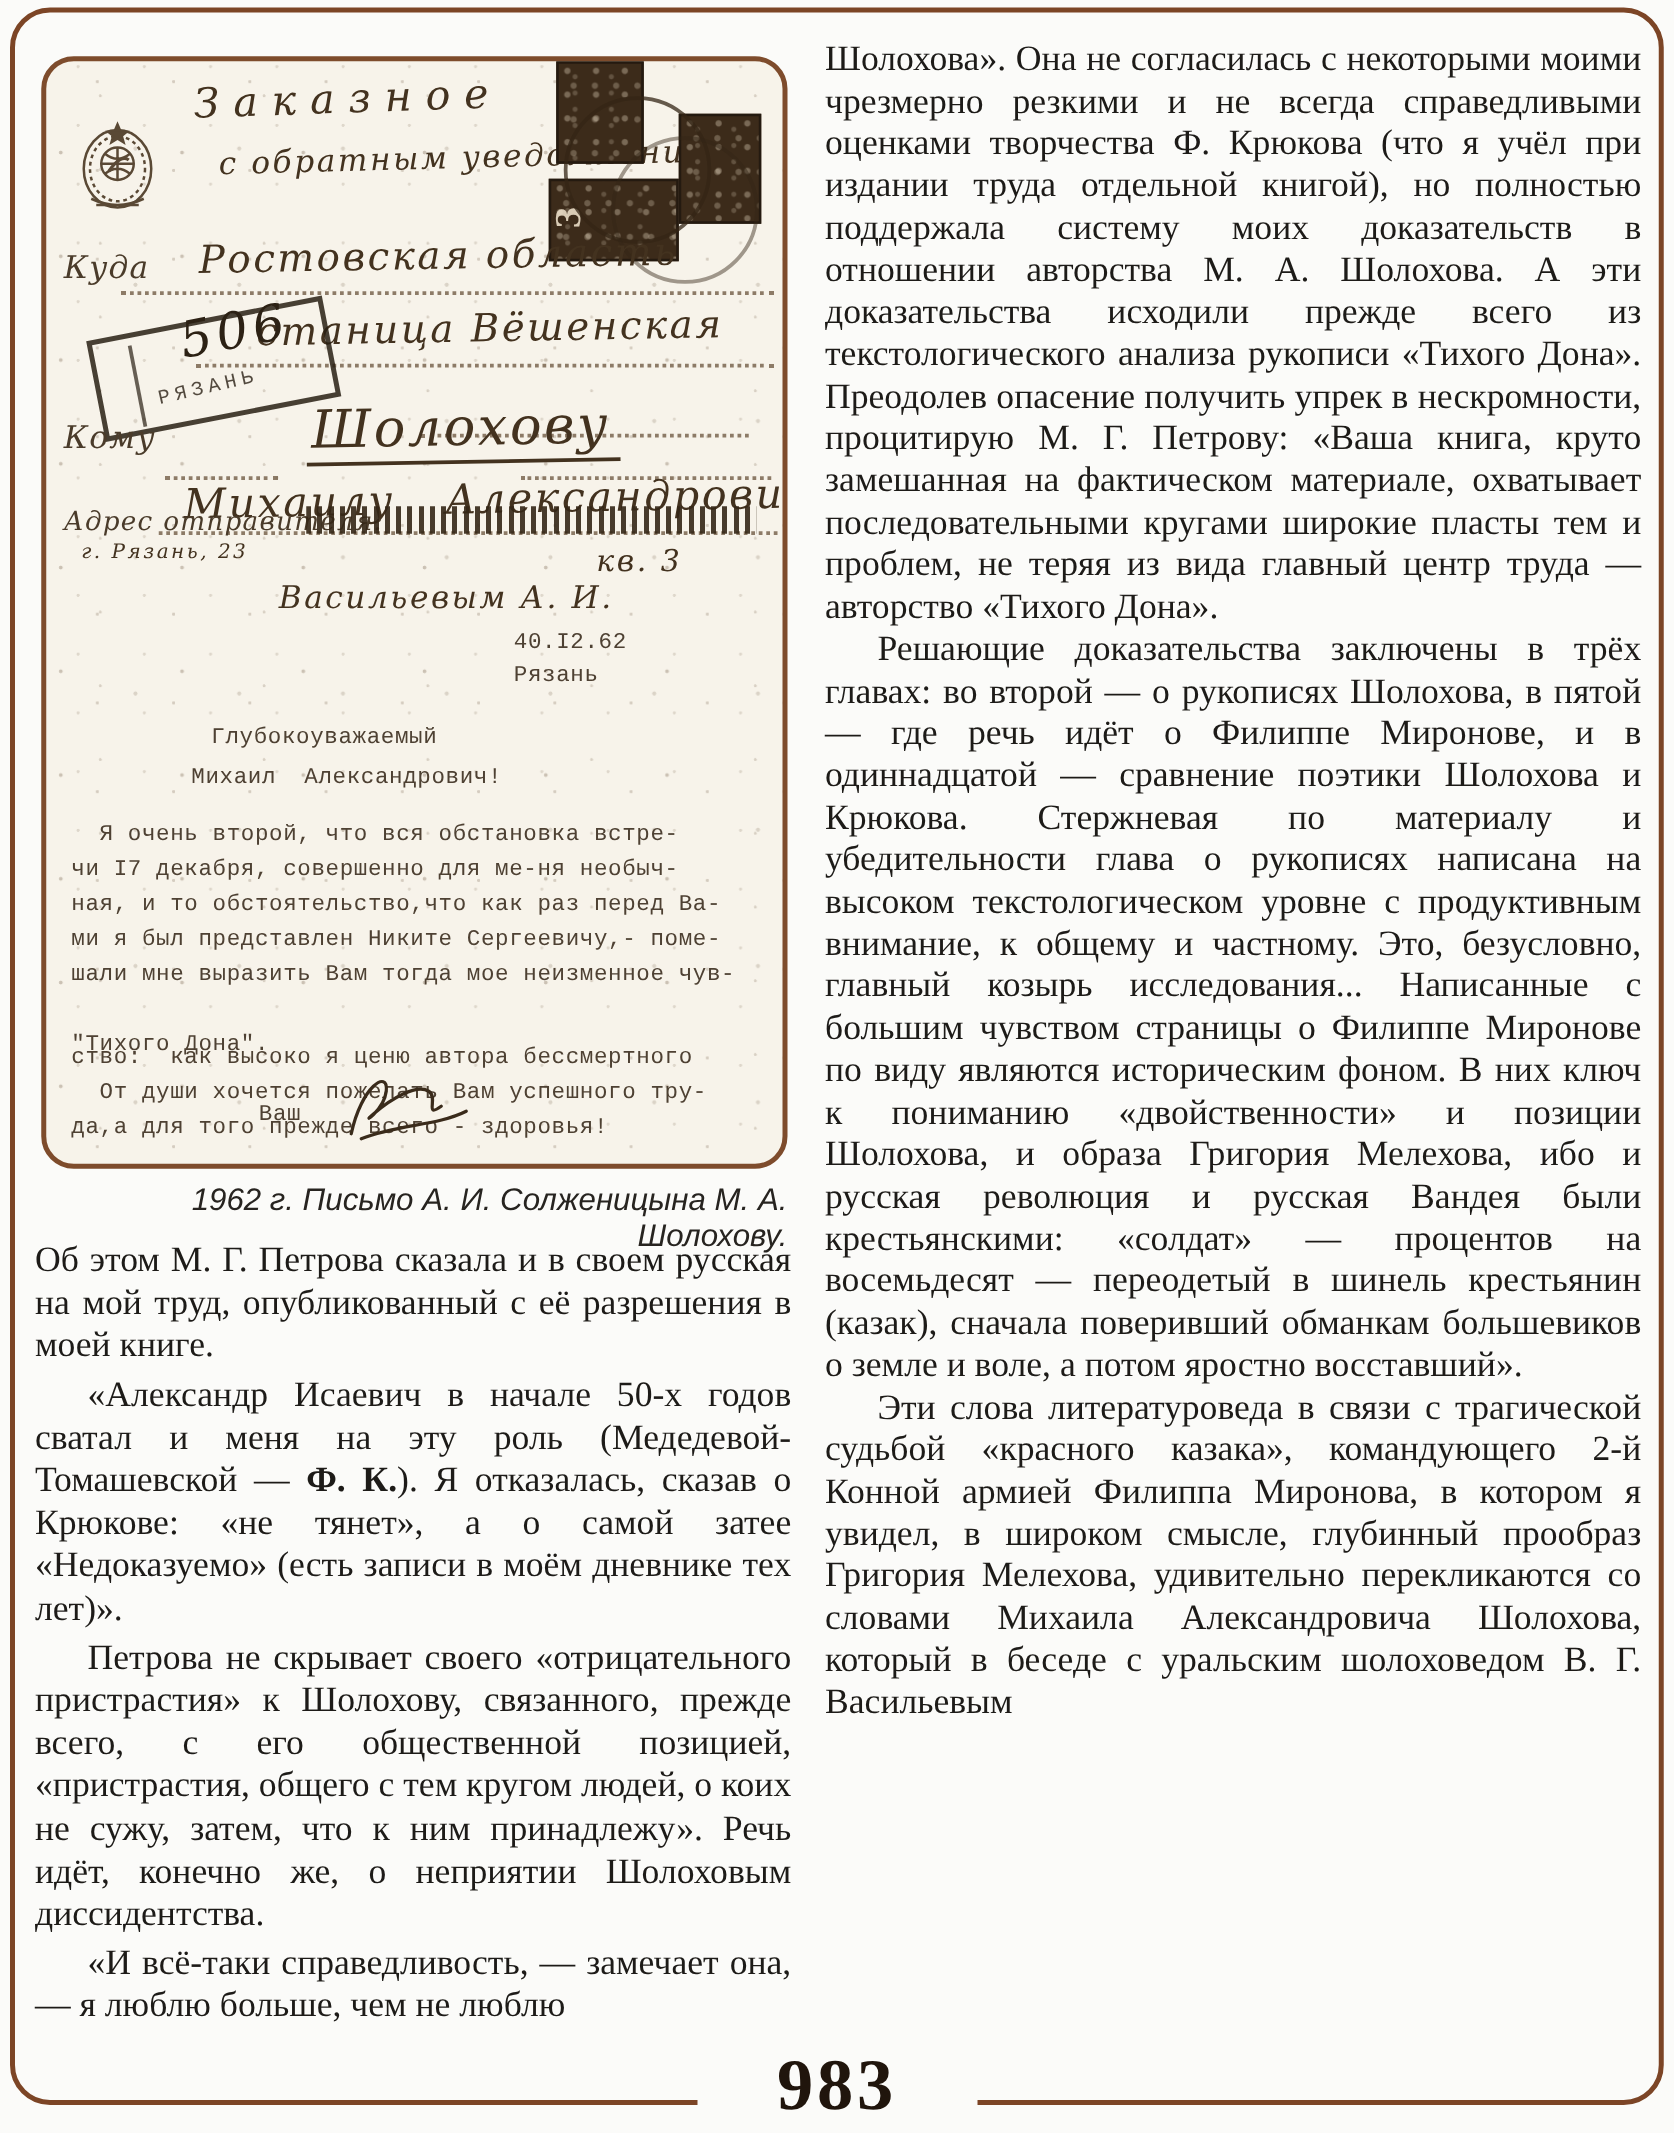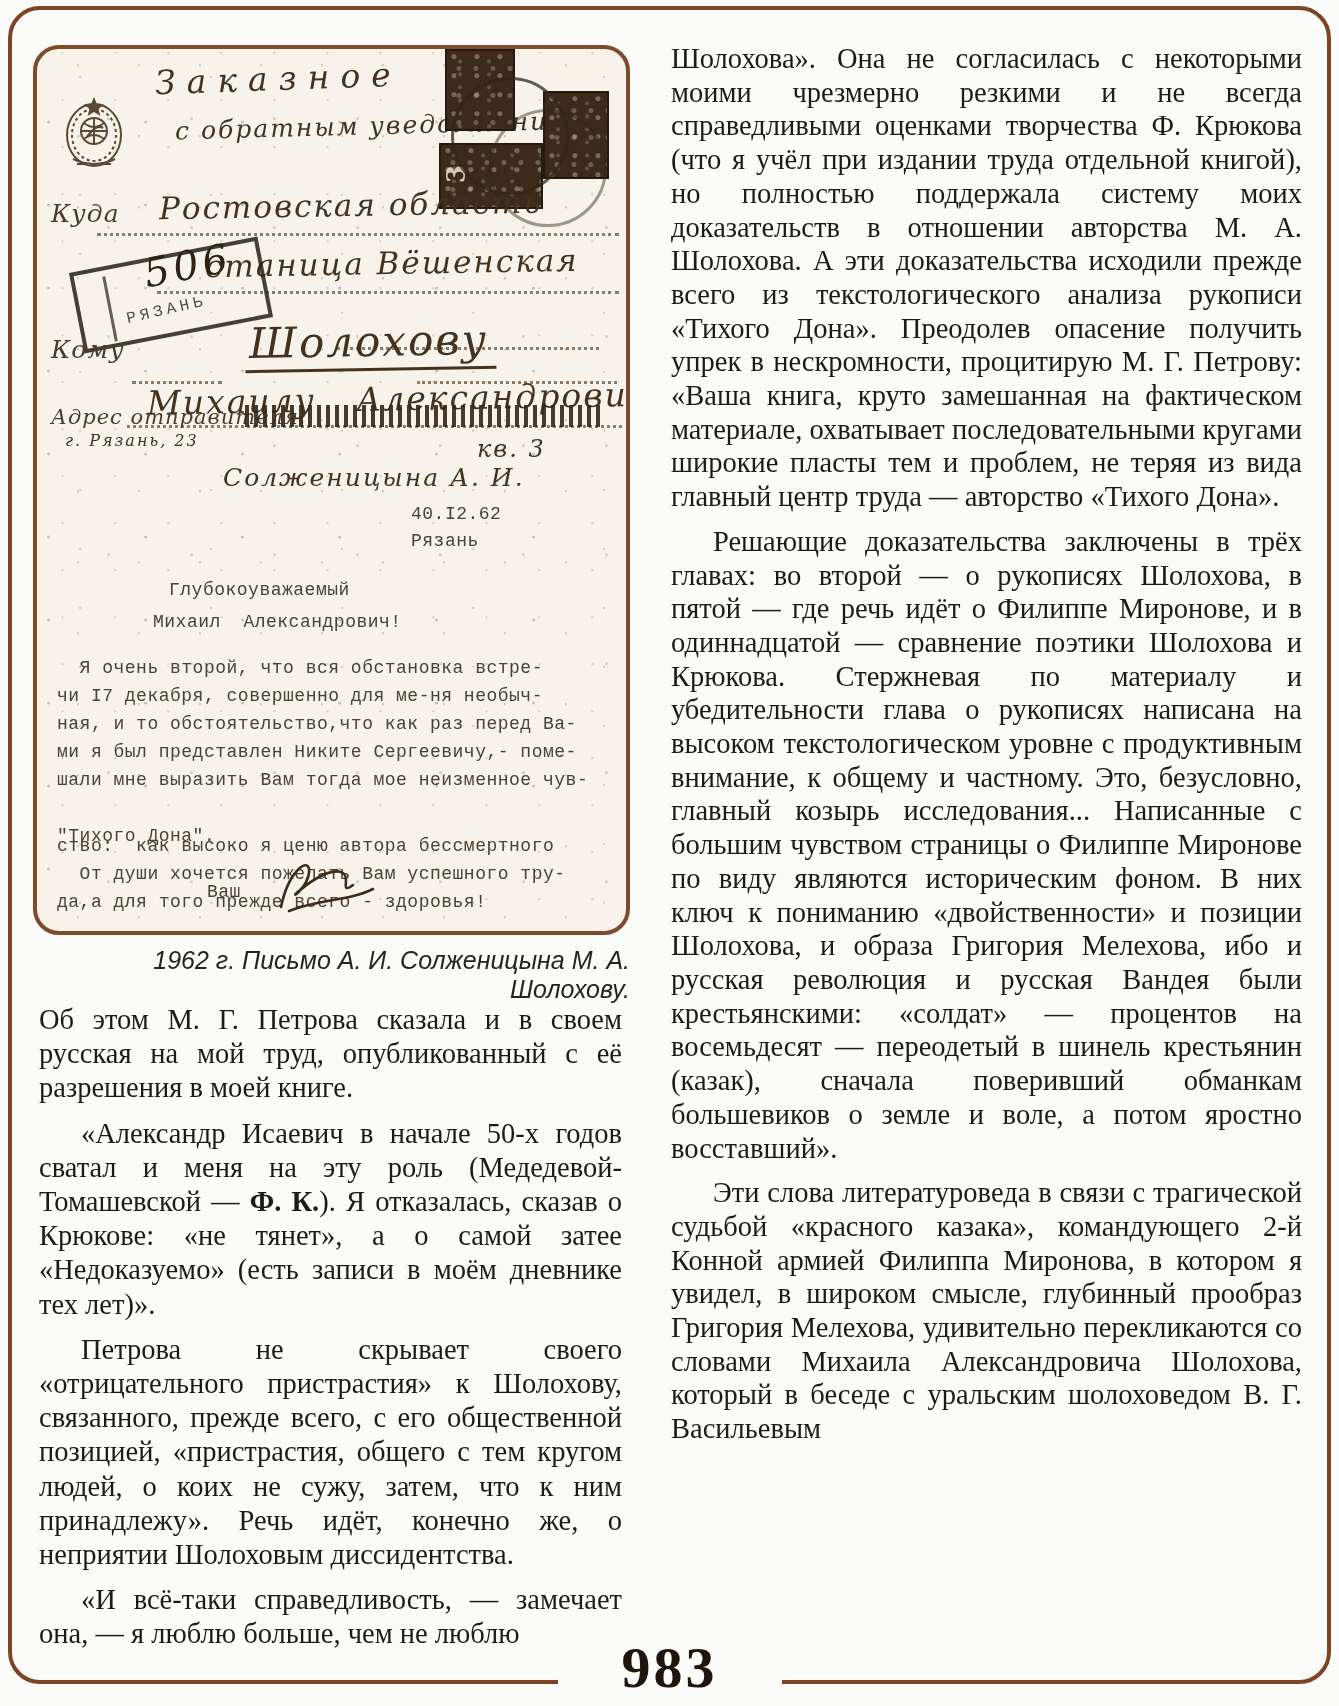--- a/index.html
+++ b/index.html
@@ -66,21 +66,21 @@
     background-image:repeating-linear-gradient(90deg,#342616 0 4px,transparent 4px 9px);
     opacity:.9;
   }
   
   .caption{
     position:absolute;left:33px;top:946px;width:597px;text-align:right;
     font-style:italic;font-size:25px;color:#272420;
     font-family:Liberation Sans, sans-serif;
   }
   .col{position:absolute;text-align:justify;color:#1d1b18;}
-  .col p{margin:11px;}
+  .col p{margin:0;}
   .col-left{left:28px;top:992px;width:605px;font-size:28.5px;line-height:34.2px;}
   .col-left p + p{margin-top:5px;}
   .col-right{left:660px;top:31px;width:653px;font-size:28.5px;line-height:33.7px;}
   .indent{text-indent:42px;}
   .b{font-weight:bold;}
 </style>
 </head>
 <body>
 
 <div class="page-border"></div>
@@ -131,21 +131,21 @@
   <div class="dotline" style="left:95px;top:332px;width:90px;"></div>
   <div class="dotline" style="left:380px;top:332px;width:200px;"></div>
 
   <div class="hand" style="left:110px;top:330px;font-size:33px;word-spacing:28px;transform:rotate(-1deg);">Михаилу  Александровичу</div>
   <div class="dotline" style="left:90px;top:376px;width:495px;"></div>
 
   <div class="formlabel" style="left:14px;top:356px;font-size:21px;">Адрес отправителя:</div>
   <div class="hatch" style="left:208px;top:356px;width:360px;height:22px;"></div>
   <div class="hand" style="left:28px;top:382px;font-size:16px;">г. Рязань, 23</div>
   <div class="hand" style="left:440px;top:386px;font-size:24px;">кв. 3</div>
-  <div class="hand" style="left:186px;top:414px;font-size:25px;">Солженицына  А. И.</div>
+  <div class="hand" style="left:186px;top:414px;font-size:25px;">Васильевым  А. И.</div>
 
   <div class="typed" style="left:374px;top:452px;">40.I2.62</div>
   <div class="typed" style="left:374px;top:479px;">Рязань</div>
 
   <div class="typed" style="left:132px;top:528px;">Глубокоуважаемый</div>
   <div class="typed" style="left:116px;top:560px;">Михаил  Александрович!</div>
 
   <div class="typed" style="left:20px;top:606px;">  Я очень второй, что вся обстановка встре-</div>
   <div class="typed" style="left:20px;top:634px;">чи I7 декабря, совершенно для ме-ня необыч-</div>
   <div class="typed" style="left:20px;top:662px;">ная, и то обстоятельство,что как раз перед Ва-</div>

